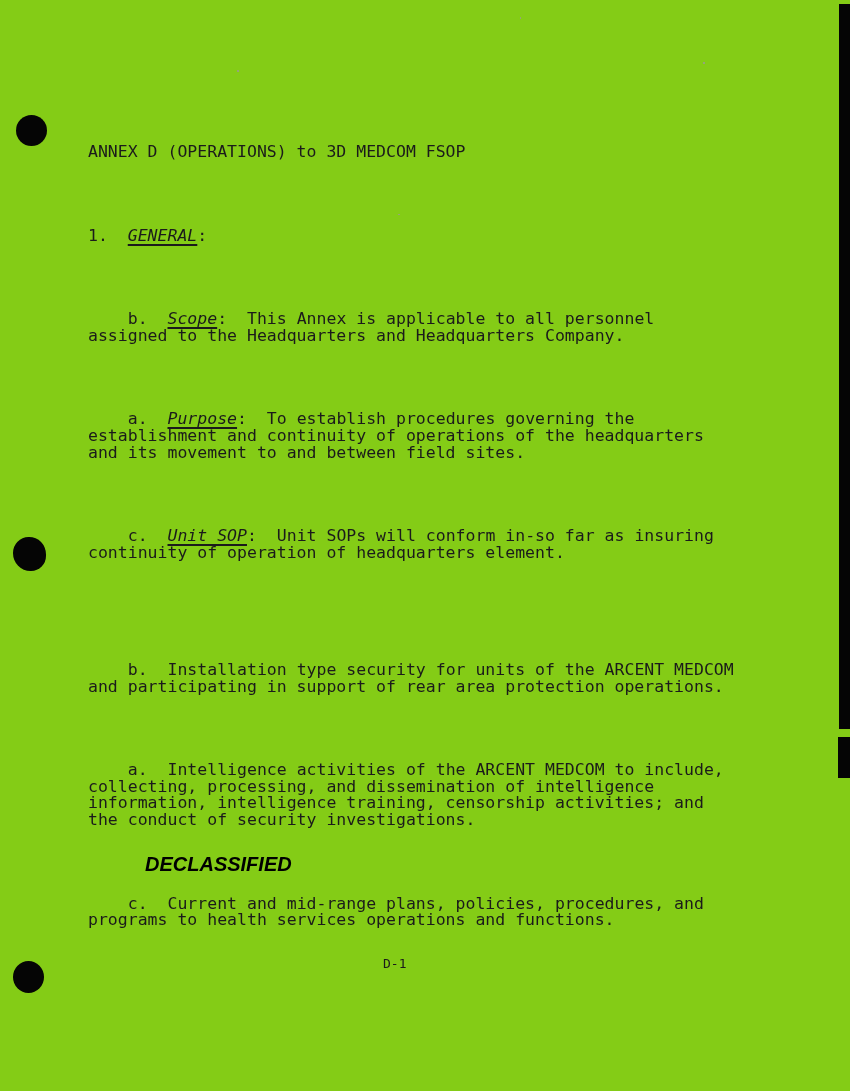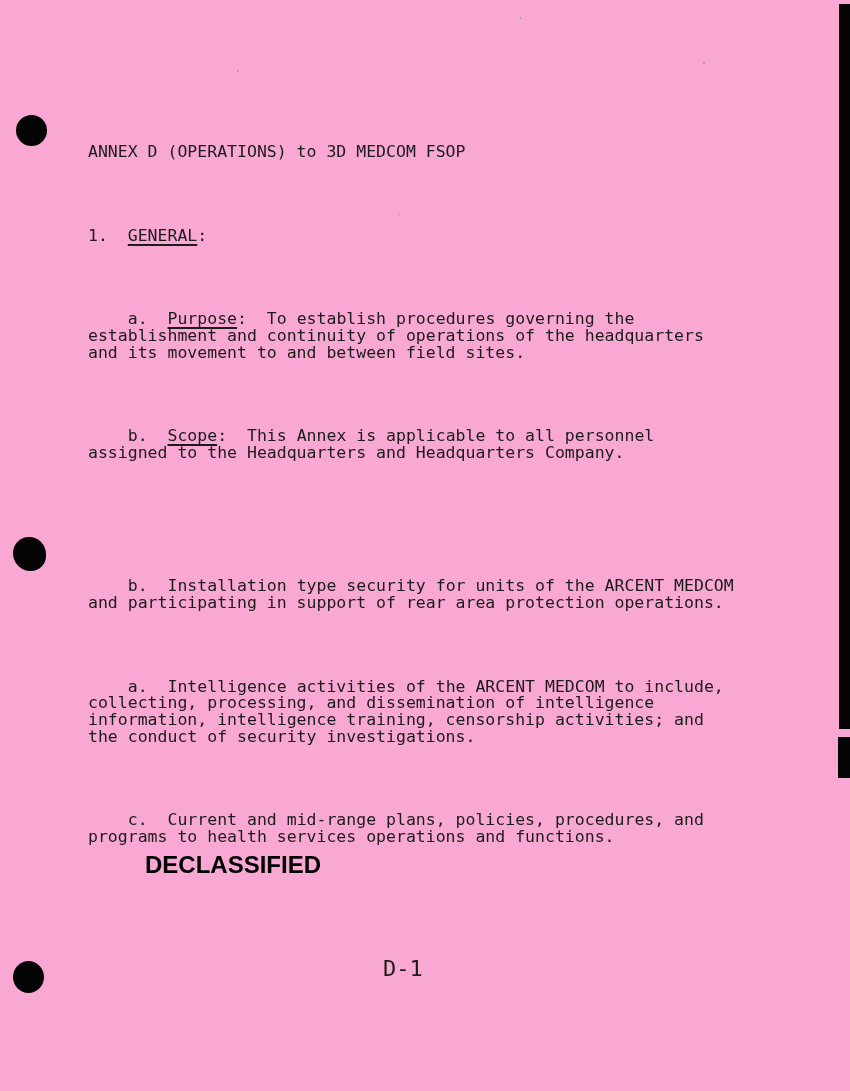--- a/index.html
+++ b/index.html
@@ -1,57 +1,59 @@
 <!DOCTYPE html>
 <html><head>
 <meta charset="utf-8">
 <style>
   html, body { margin: 0; padding: 0; background: #ffffff; }
   .page {
     position: relative;
     width: 850px;
     height: 1091px;
-    background: #f9a8d4;
+    background: #84cc16;
     overflow: hidden;
     font-family: "DejaVu Sans Mono", "Liberation Mono", monospace;
     color: #1b1b1b;
   }
   .doc {
     position: absolute;
     left: 88px;
     top: 94px;
     width: 672px;
     font-size: 16.5px;
     line-height: 16.7px;
     white-space: pre-wrap;
     letter-spacing: 0;
   }
   .doc p { margin: 0 0 16.7px 0; }
   .doc p:last-child { margin-bottom: 0; }
   .u {
     text-decoration: underline;
     text-underline-offset: 3px;
     text-decoration-thickness: 1.5px;
+    font-style: italic;
   }
   .stamp {
     position: absolute;
     left: 145px;
     top: 851px;
     font-family: "Liberation Sans", sans-serif;
     font-weight: 700;
-    font-size: 24px;
+    font-size: 20px;
     line-height: 27.5px;
     color: #000000;
     white-space: nowrap;
+    font-style: italic;
   }
   .footer-page-number {
     position: absolute;
     left: 383px;
     top: 956px;
-    font-size: 22px;
+    font-size: 13px;
     color: #1b1b1b;
   }
   .punch-dot {
     position: absolute;
     background: #050505;
     border-radius: 50%;
   }
   .dot1 { left: 16px; top: 115px; width: 31px; height: 31px; }
   .dot2 { left: 13px; top: 537px; width: 33px; height: 34px; border-radius: 48% 52% 46% 54%; }
   .dot3 { left: 13px; top: 961px; width: 31px; height: 32px; }
@@ -88,27 +90,29 @@
   <div class="speck speck2"></div>
   <div class="speck speck3"></div>
   <div class="speck speck4"></div>
 
   <main class="doc">
 
     <p><span>ANNEX D (OPERATIONS) to 3D MEDCOM FSOP</span></p>
 
     <p><span>1.  </span><span class="u">GENERAL</span><span>:</span></p>
 
+    <p><span>    b.  </span><span class="u">Scope</span><span>:  This Annex is applicable to all personnel
+assigned to the Headquarters and Headquarters Company.</span></p>
+
     <p><span>    a.  </span><span class="u">Purpose</span><span>:  To establish procedures governing the
 establishment and continuity of operations of the headquarters
 and its movement to and between field sites.</span></p>
 
-    <p><span>    b.  </span><span class="u">Scope</span><span>:  This Annex is applicable to all personnel
-assigned to the Headquarters and Headquarters Company.</span></p>
-
+    <p><span>    c.  </span><span class="u">Unit SOP</span><span>:  Unit SOPs will conform in-so far as insuring
+continuity of operation of headquarters element.</span></p>
 
 
 
     <p><span>    b.  Installation type security for units of the ARCENT MEDCOM
 and participating in support of rear area protection operations.</span></p>
 
     <p><span>    a.  Intelligence activities of the ARCENT MEDCOM to include,
 collecting, processing, and dissemination of intelligence
 information, intelligence training, censorship activities; and
 the conduct of security investigations.</span></p>

